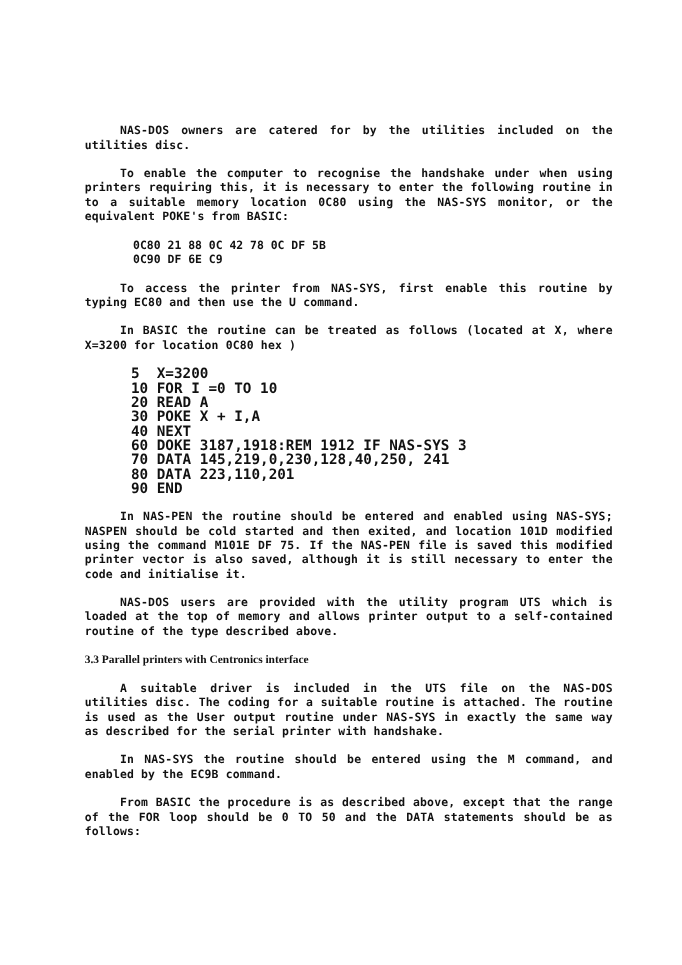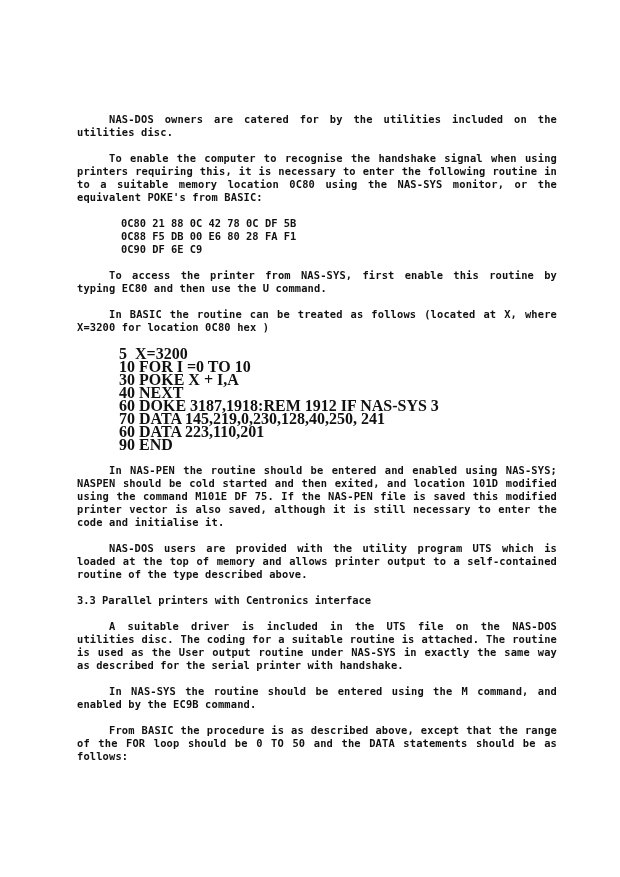--- a/index.html
+++ b/index.html
@@ -41,65 +41,65 @@
       line-height: 13px;
       font-weight: bold;
       margin: 0 0 13px 0;
       padding-left: 44px;
     }
     .code .line {
       display: block;
       white-space: pre;
     }
     .basic {
-      font-size: 16px;
+      font-size: 13px;
       line-height: 13px;
       font-weight: bold;
       margin: 0 0 13px 0;
       padding-left: 42px;
-      font-family: Liberation Serif, serif;
     }
     .basic .line {
       display: block;
       white-space: pre;
     }
     .heading {
       font-size: 10.4px;
       line-height: 13px;
       font-weight: bold;
       margin: 0 0 13px 0;
+      font-family: Liberation Serif, serif;
     }
   </style>
 </head>
 <body>
 
 <div class="page">
 
   <p class="para"><span class="indent"></span><span>NAS-DOS owners are catered for by the utilities included on the utilities disc.</span></p>
 
-  <p class="para"><span class="indent"></span><span>To enable the computer to recognise the handshake signal when using printers requiring this, it is necessary to enter the following routine in to a suitable memory location 0C80 using the NAS-SYS monitor, or the equivalent POKE's from BASIC:</span></p>
+  <p class="para"><span class="indent"></span><span>To enable the computer to recognise the handshake under when using printers requiring this, it is necessary to enter the following routine in to a suitable memory location 0C80 using the NAS-SYS monitor, or the equivalent POKE's from BASIC:</span></p>
 
   <div class="code">
     <span class="line">0C80 21 88 0C 42 78 0C DF 5B</span>
-    <span class="line">0C88 F5 DB 00 E6 80 28 FA F1</span>
     <span class="line">0C90 DF 6E C9</span>
   </div>
 
   <p class="para"><span class="indent"></span><span>To access the printer from NAS-SYS, first enable this routine by typing EC80 and then use the U command.</span></p>
 
   <p class="para"><span class="indent"></span><span>In BASIC the routine can be treated as follows (located at X, where X=3200 for location 0C80 hex )</span></p>
 
   <div class="basic">
     <span class="line">5  X=3200</span>
     <span class="line">10 FOR I =0 TO 10</span>
+    <span class="line">20 READ A</span>
     <span class="line">30 POKE X + I,A</span>
     <span class="line">40 NEXT</span>
     <span class="line">60 DOKE 3187,1918:REM 1912 IF NAS-SYS 3</span>
     <span class="line">70 DATA 145,219,0,230,128,40,250, 241</span>
-    <span class="line">60 DATA 223,110,201</span>
+    <span class="line">80 DATA 223,110,201</span>
     <span class="line">90 END</span>
   </div>
 
   <p class="para"><span class="indent"></span><span>In NAS-PEN the routine should be entered and enabled using NAS-SYS; NASPEN should be cold started and then exited, and location 101D modified using the command M101E DF 75. If the NAS-PEN file is saved this modified printer vector is also saved, although it is still necessary to enter the code and initialise it.</span></p>
 
   <p class="para"><span class="indent"></span><span>NAS-DOS users are provided with the utility program UTS which is loaded at the top of memory and allows printer output to a self-contained routine of the type described above.</span></p>
 
   <div class="heading">3.3 Parallel printers with Centronics interface</div>
 
   <p class="para"><span class="indent"></span><span>A suitable driver is included in the UTS file on the NAS-DOS utilities disc. The coding for a suitable routine is attached. The routine is used as the User output routine under NAS-SYS in exactly the same way as described for the serial printer with handshake.</span></p>

